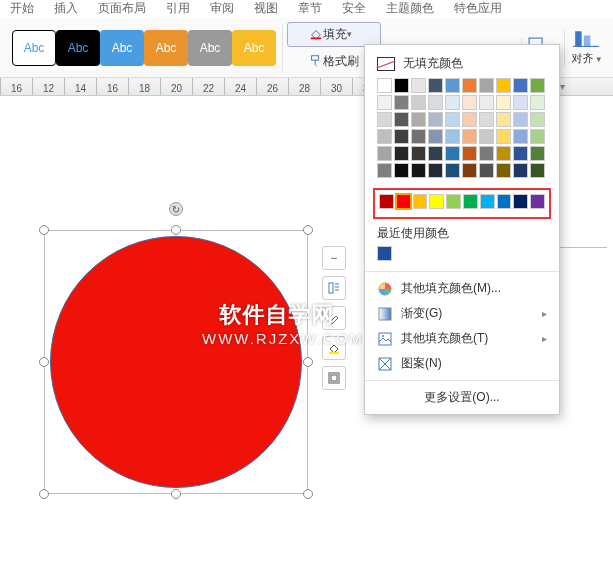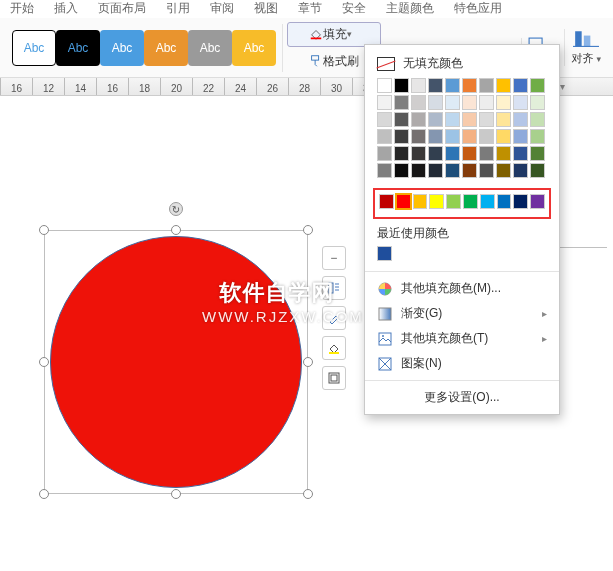--- a/index.html
+++ b/index.html
@@ -27,21 +27,21 @@
   .ruler .ind { position:absolute; left:560px; top:3px; font-size:10px; color:#888; }
   .canvas { position:absolute; left:0; top:96px; right:0; bottom:0; background:#fff; }
   .shape-frame { position:absolute; left:44px; top:134px; width:264px; height:264px; }
   .shape-frame .outline { position:absolute; inset:0; border:1px solid #bfbfbf; }
   .circle { position:absolute; inset:6px; border-radius:50%; background:#ee1209; border:1px solid #4268a0; }
   .handle { position:absolute; width:10px; height:10px; background:#fff; border:1px solid #888; border-radius:50%; }
   .h-nw{left:-5px;top:-5px}.h-n{left:50%;margin-left:-5px;top:-5px}.h-ne{right:-5px;top:-5px}
   .h-w{left:-5px;top:50%;margin-top:-5px}.h-e{right:-5px;top:50%;margin-top:-5px}
   .h-sw{left:-5px;bottom:-5px}.h-s{left:50%;margin-left:-5px;bottom:-5px}.h-se{right:-5px;bottom:-5px}
   .rot { position:absolute; left:50%; margin-left:-7px; top:-28px; width:14px; height:14px; border-radius:50%; background:#e0e0e0; border:1px solid #999; display:flex; align-items:center; justify-content:center; font-size:10px; color:#555;}
-  .watermark { position:absolute; left:190px; top:182px; color:#fff; text-align:center; pointer-events:none; text-shadow:0 0 3px rgba(0,0,0,0.4); }
+  .watermark { position:absolute; left:190px; top:204px; color:#fff; text-align:center; pointer-events:none; text-shadow:0 0 3px rgba(0,0,0,0.4); }
   .watermark .wm1{font-size:22px; font-weight:bold; letter-spacing:1px;}
   .watermark .wm2{font-size:15px; letter-spacing:2px; opacity:.9;margin-left:12px;}
   .side-tools { position:absolute; left:322px; top:150px; display:flex; flex-direction:column; gap:6px; }
   .side-tools .tool { width:24px; height:24px; border:1px solid #ccc; border-radius:3px; display:flex; align-items:center; justify-content:center; font-size:13px; color:#555; cursor:pointer; background:#fff;}
   .dropdown { position:absolute; left:364px; top:44px; width:196px; background:#fff; border:1px solid #c9c9c9; box-shadow:2px 4px 10px rgba(0,0,0,.25); padding:6px 0 4px; }
   .dd-row { display:flex; align-items:center; gap:8px; padding:4px 12px; cursor:pointer; font-size:12px; color:#333; }
   .dd-head { padding:4px 12px 2px; font-size:12px; color:#333; }
   .swatch-block { padding:2px 12px 6px; }
   .swatch-row { display:flex; gap:2px; margin-bottom:2px; }
   .sw { width:15px; height:15px; border:1px solid #ccc; cursor:pointer; }

